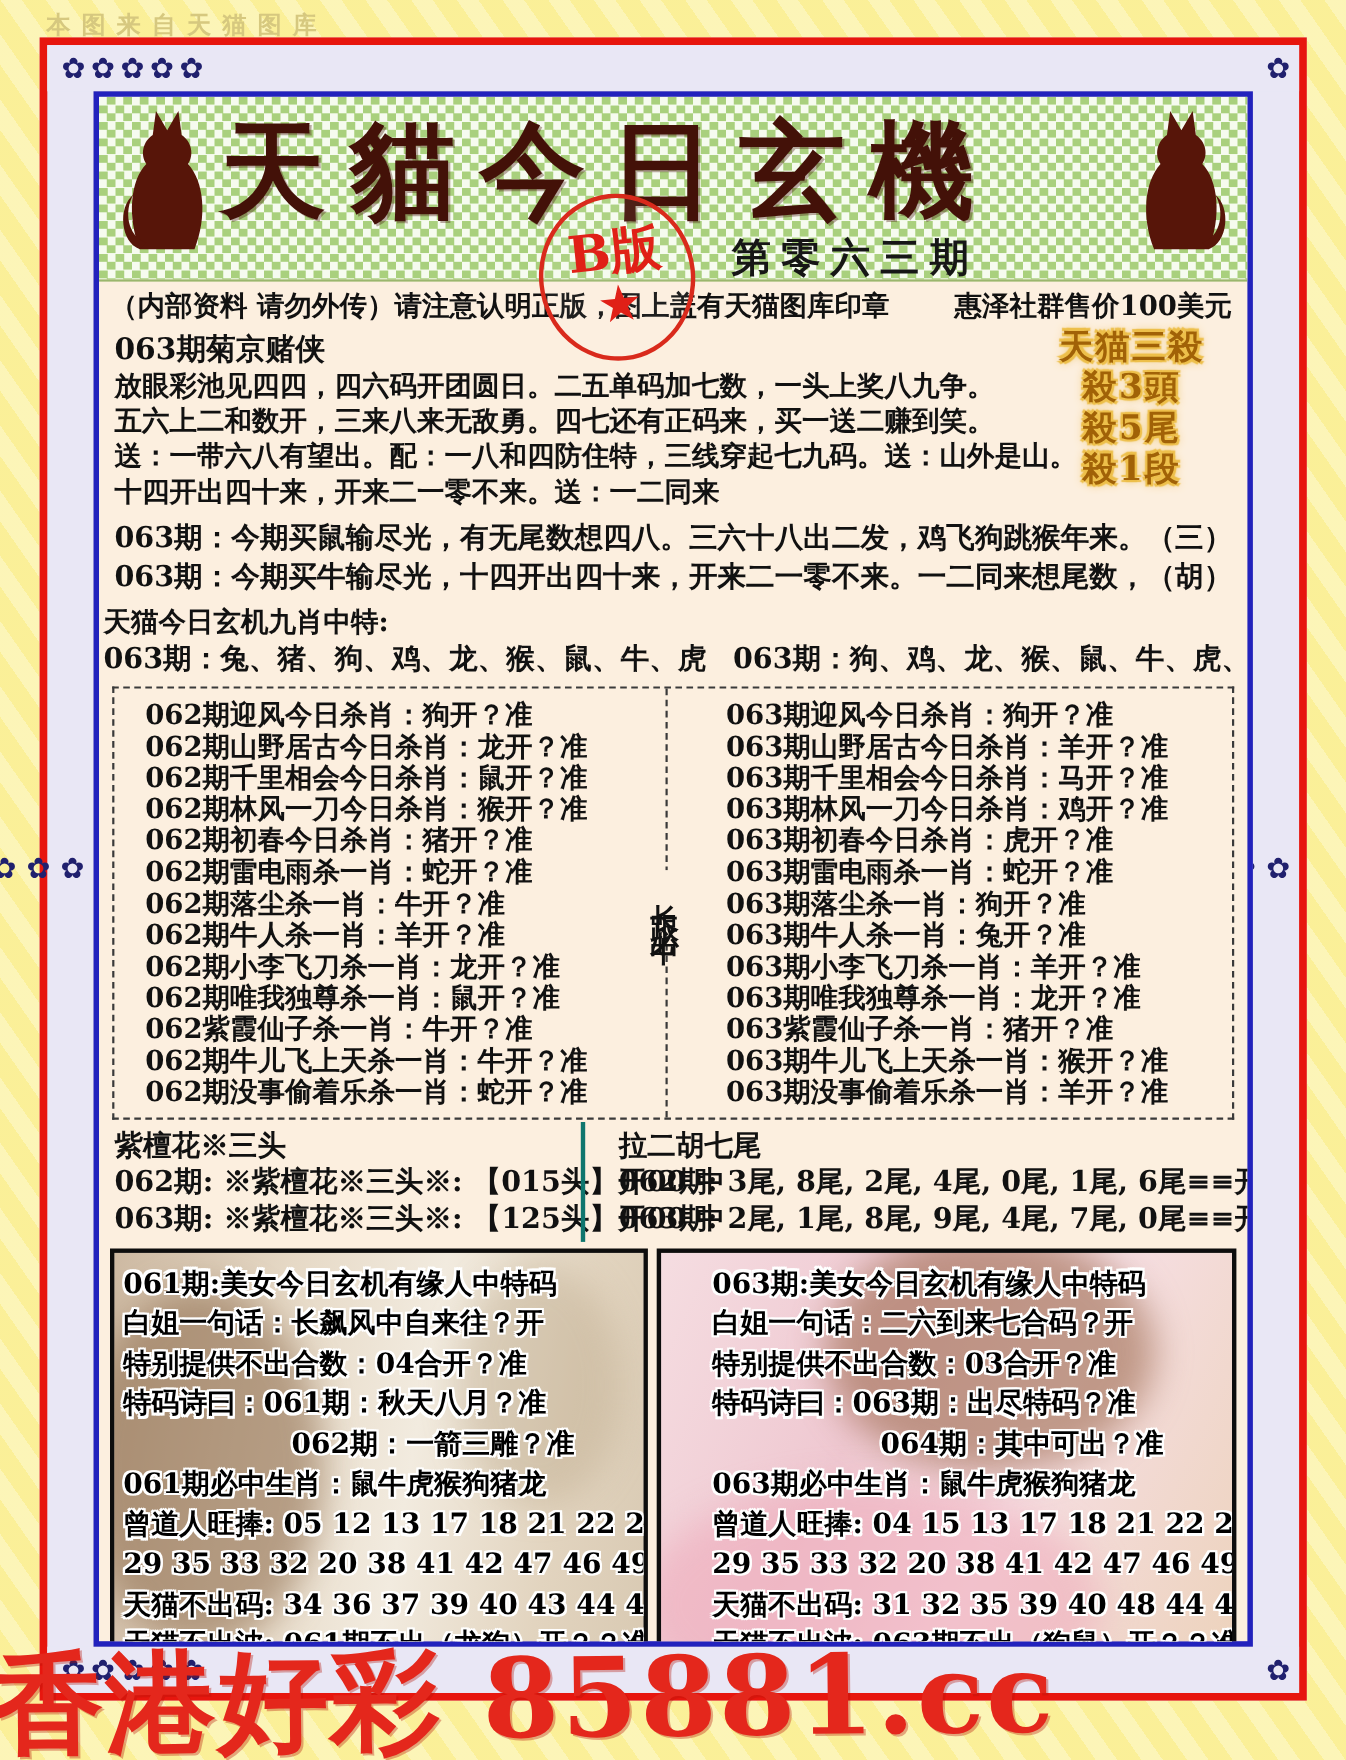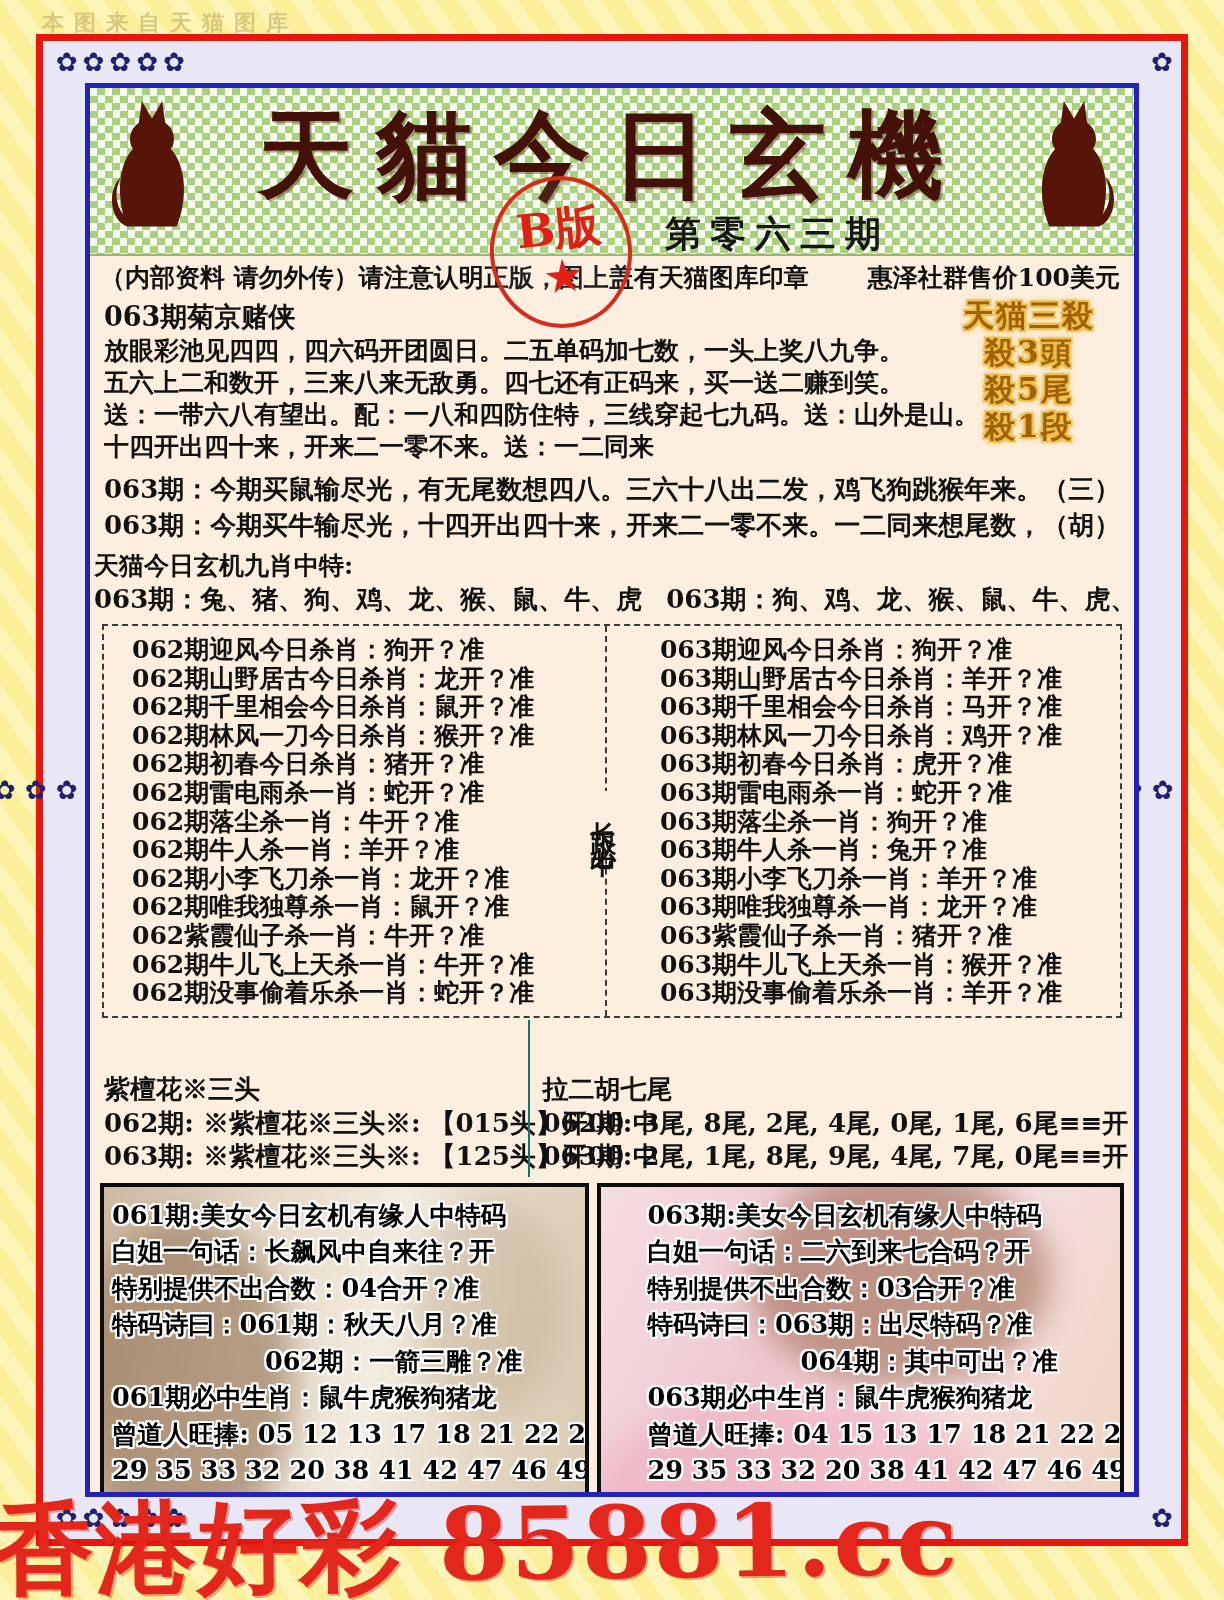--- a/index.html
+++ b/index.html
@@ -51,21 +51,21 @@
   
   .masthead {
     position:relative; height:168px; border-bottom:2px solid #9ab66d;
     background:repeating-conic-gradient(#a9d07d 0% 25%, #f6fbef 0% 50%);
     background-size:15px 15px;
   }
   .cat { position:absolute; top:10px; width:92px; height:146px; fill:#571509; stroke:none; z-index:3; }
   .cat.left-cat { left:16px; }
   .cat.right-cat { right:14px; transform:scaleX(-1); }
   .main-title {
-    position:absolute; left:110px; right:110px; top:4px; text-align:center;
+    position:absolute; left:110px; right:110px; top:4px; 
     font-size:96px; font-weight:bold; color:#431108; letter-spacing:22px;
     text-shadow:2px 2px 0 rgba(67,17,8,.35); white-space:nowrap;
   }
   .issue-no {
     position:absolute; left:575px; top:122px;
     font-size:36px; font-weight:bold; color:#161616; letter-spacing:9px; white-space:nowrap;
   }
   .stamp {
     position:absolute; left:400px; top:88px; width:142px; height:152px; z-index:6;
     border:4px solid #d92a1c; border-radius:50%;
@@ -109,22 +109,22 @@
   .kdivider { position:absolute; left:49.3%; top:0; bottom:0; border-left:2px dashed #3a3a3a; }
   .kdivider-label {
     position:absolute; left:49.3%; top:50%; transform:translate(-52%,-50%);
     writing-mode:vertical-rl; text-orientation:upright;
     background:#fcefdf; padding:10px 0; font-size:26px; font-weight:bold; letter-spacing:10px;
   }
   
   .tails { display:flex; margin-top:2px; }
   .tcol { padding:4px 0 4px 14px; }
   .tcol.left { width:42%; }
-  .tcol.right { width:58%; border-left:2px solid #0f766e; padding-left:12px; }
-  .t-title { font-size:26px; font-weight:bold;margin-top:48px; }
+  .tcol.right { width:58%; border-left:4px solid #0f766e; padding-left:30px; }
+  .t-title { font-size:26px; font-weight:bold; }
   .t-row { font-size:26px; font-weight:bold; line-height:33px; white-space:nowrap; }
   
   .photos { display:flex; gap:8px; margin:6px 10px 0 10px; }
   .pbox {
     position:relative; flex:1; border:4px solid #0d0d0d; padding:10px 6px 6px 8px;
     min-height:408px; overflow:hidden;
   }
   .pbox.left-photo {
     background:linear-gradient(100deg,#cdb9a2 0%,#e6d9c6 30%,#f2ebdf 55%,#e2d4bf 80%,#d8c9b2 100%);
   }

